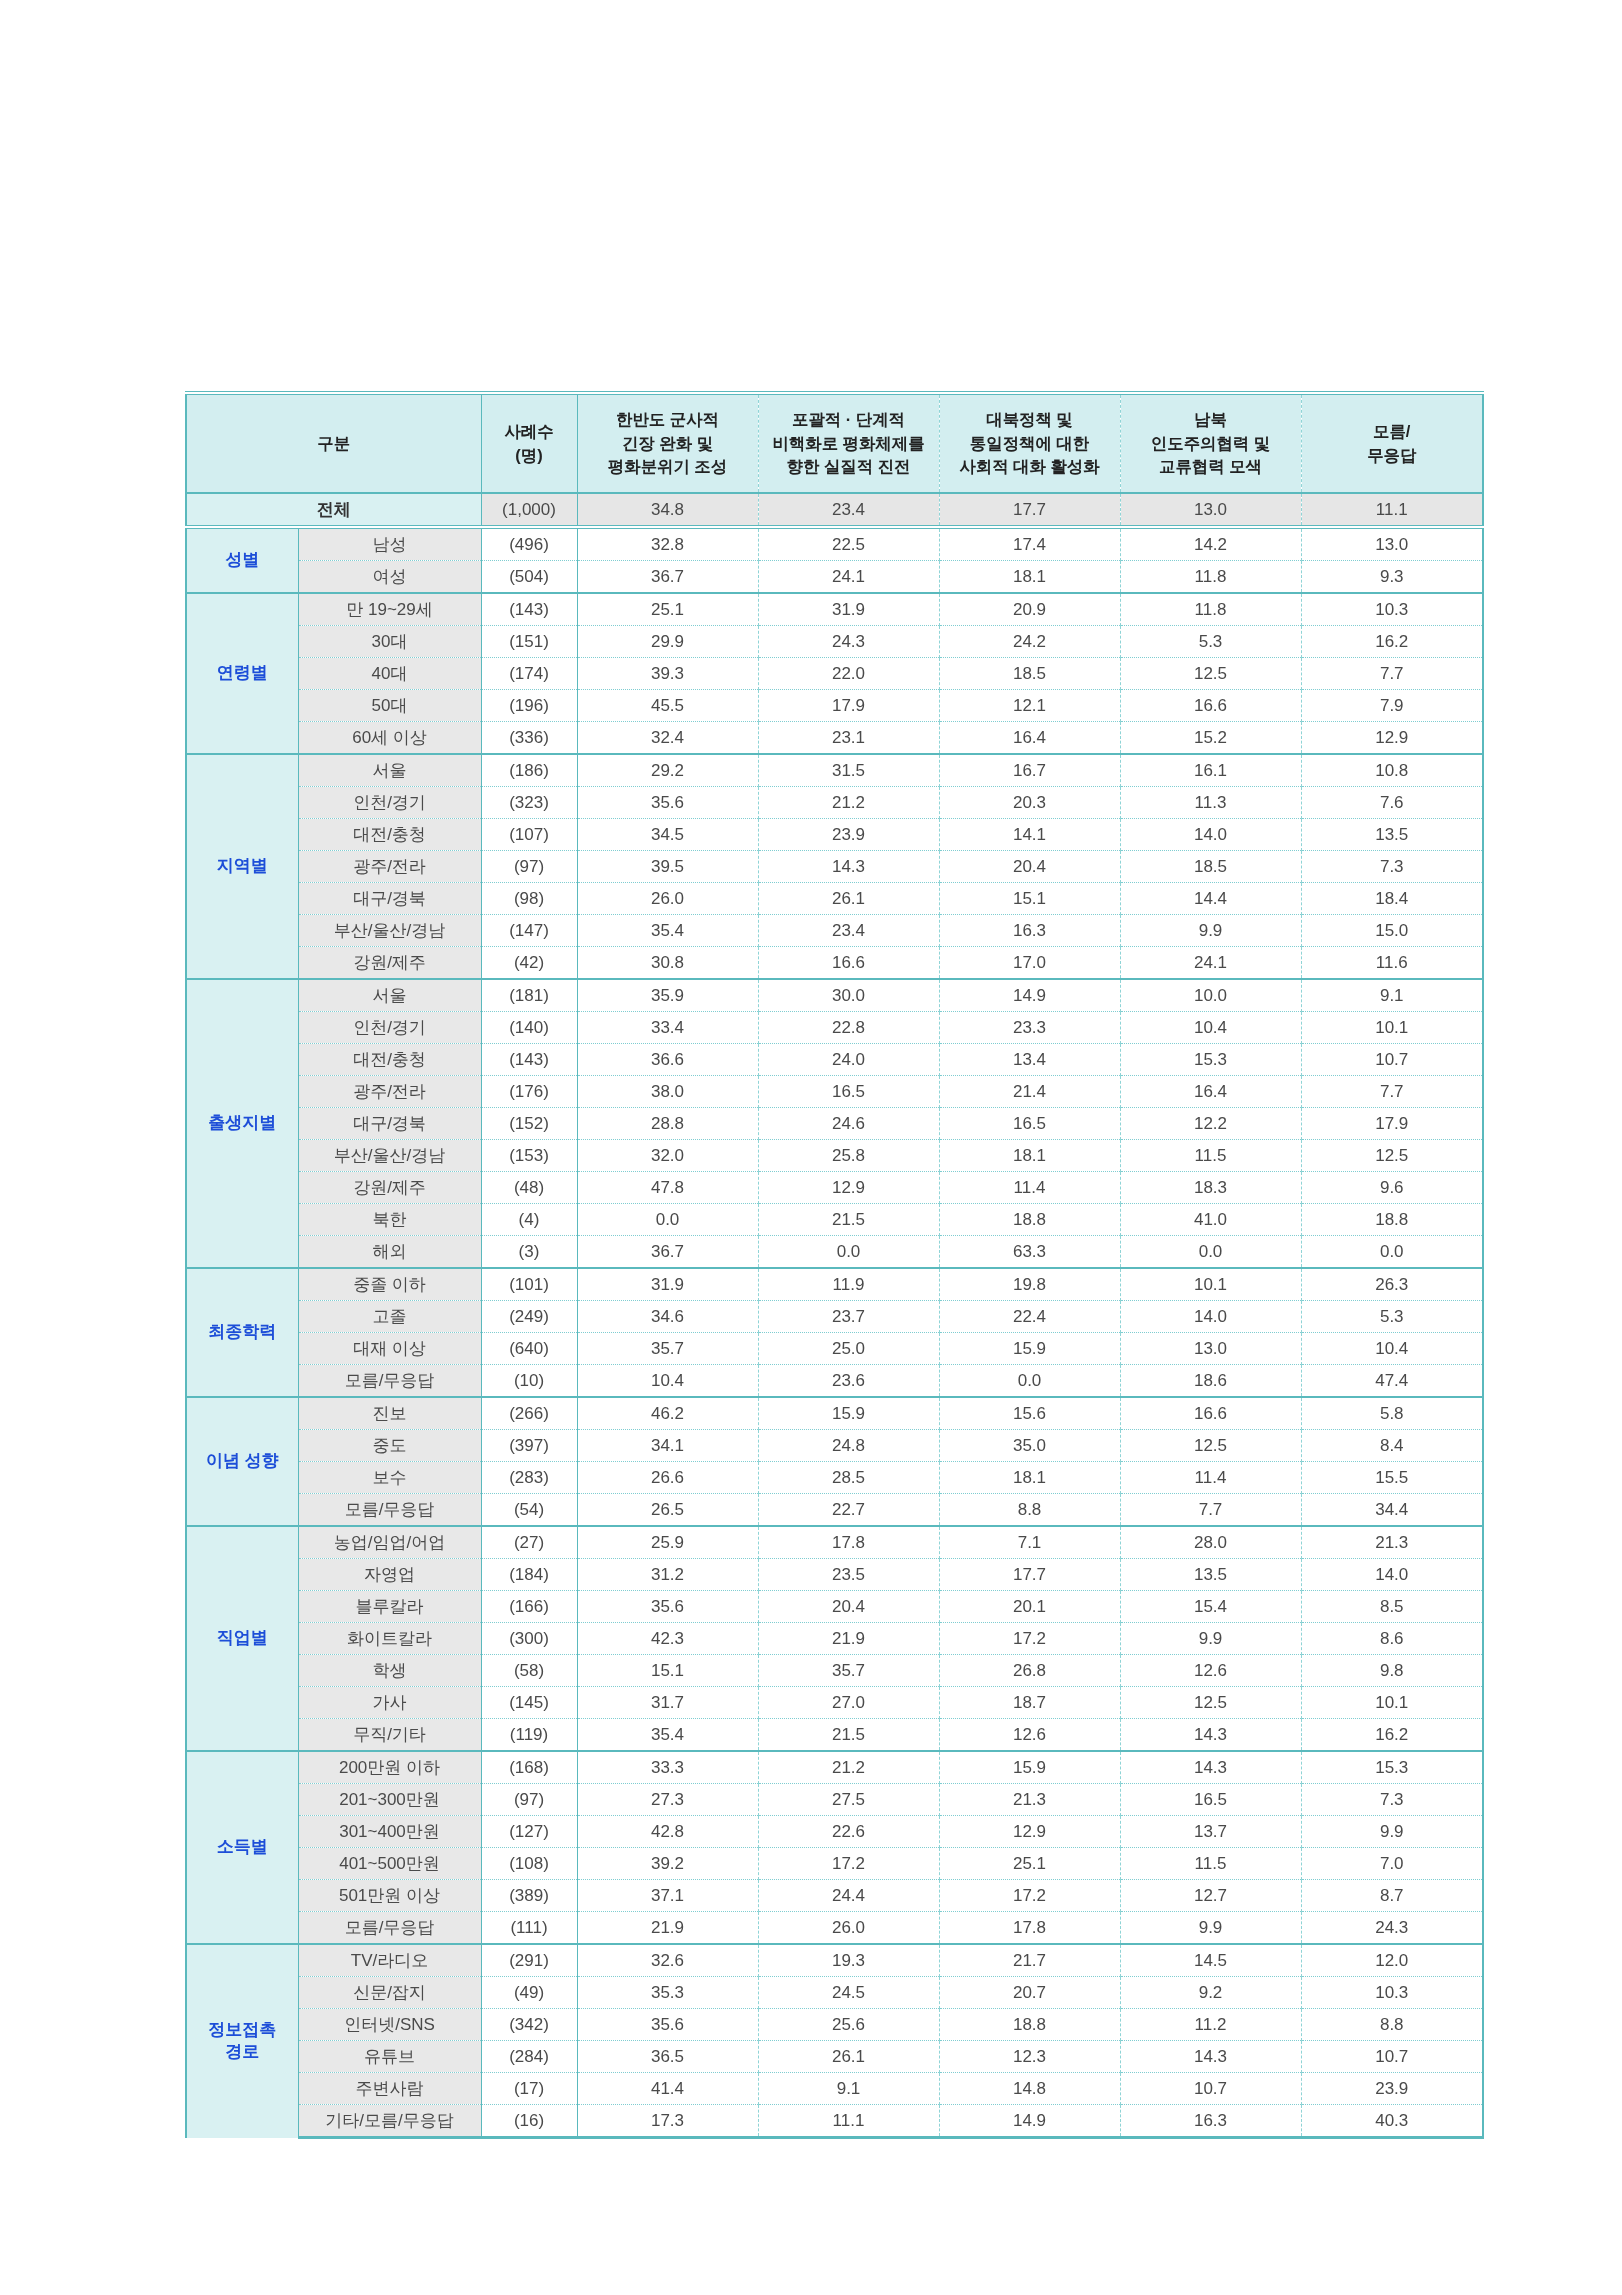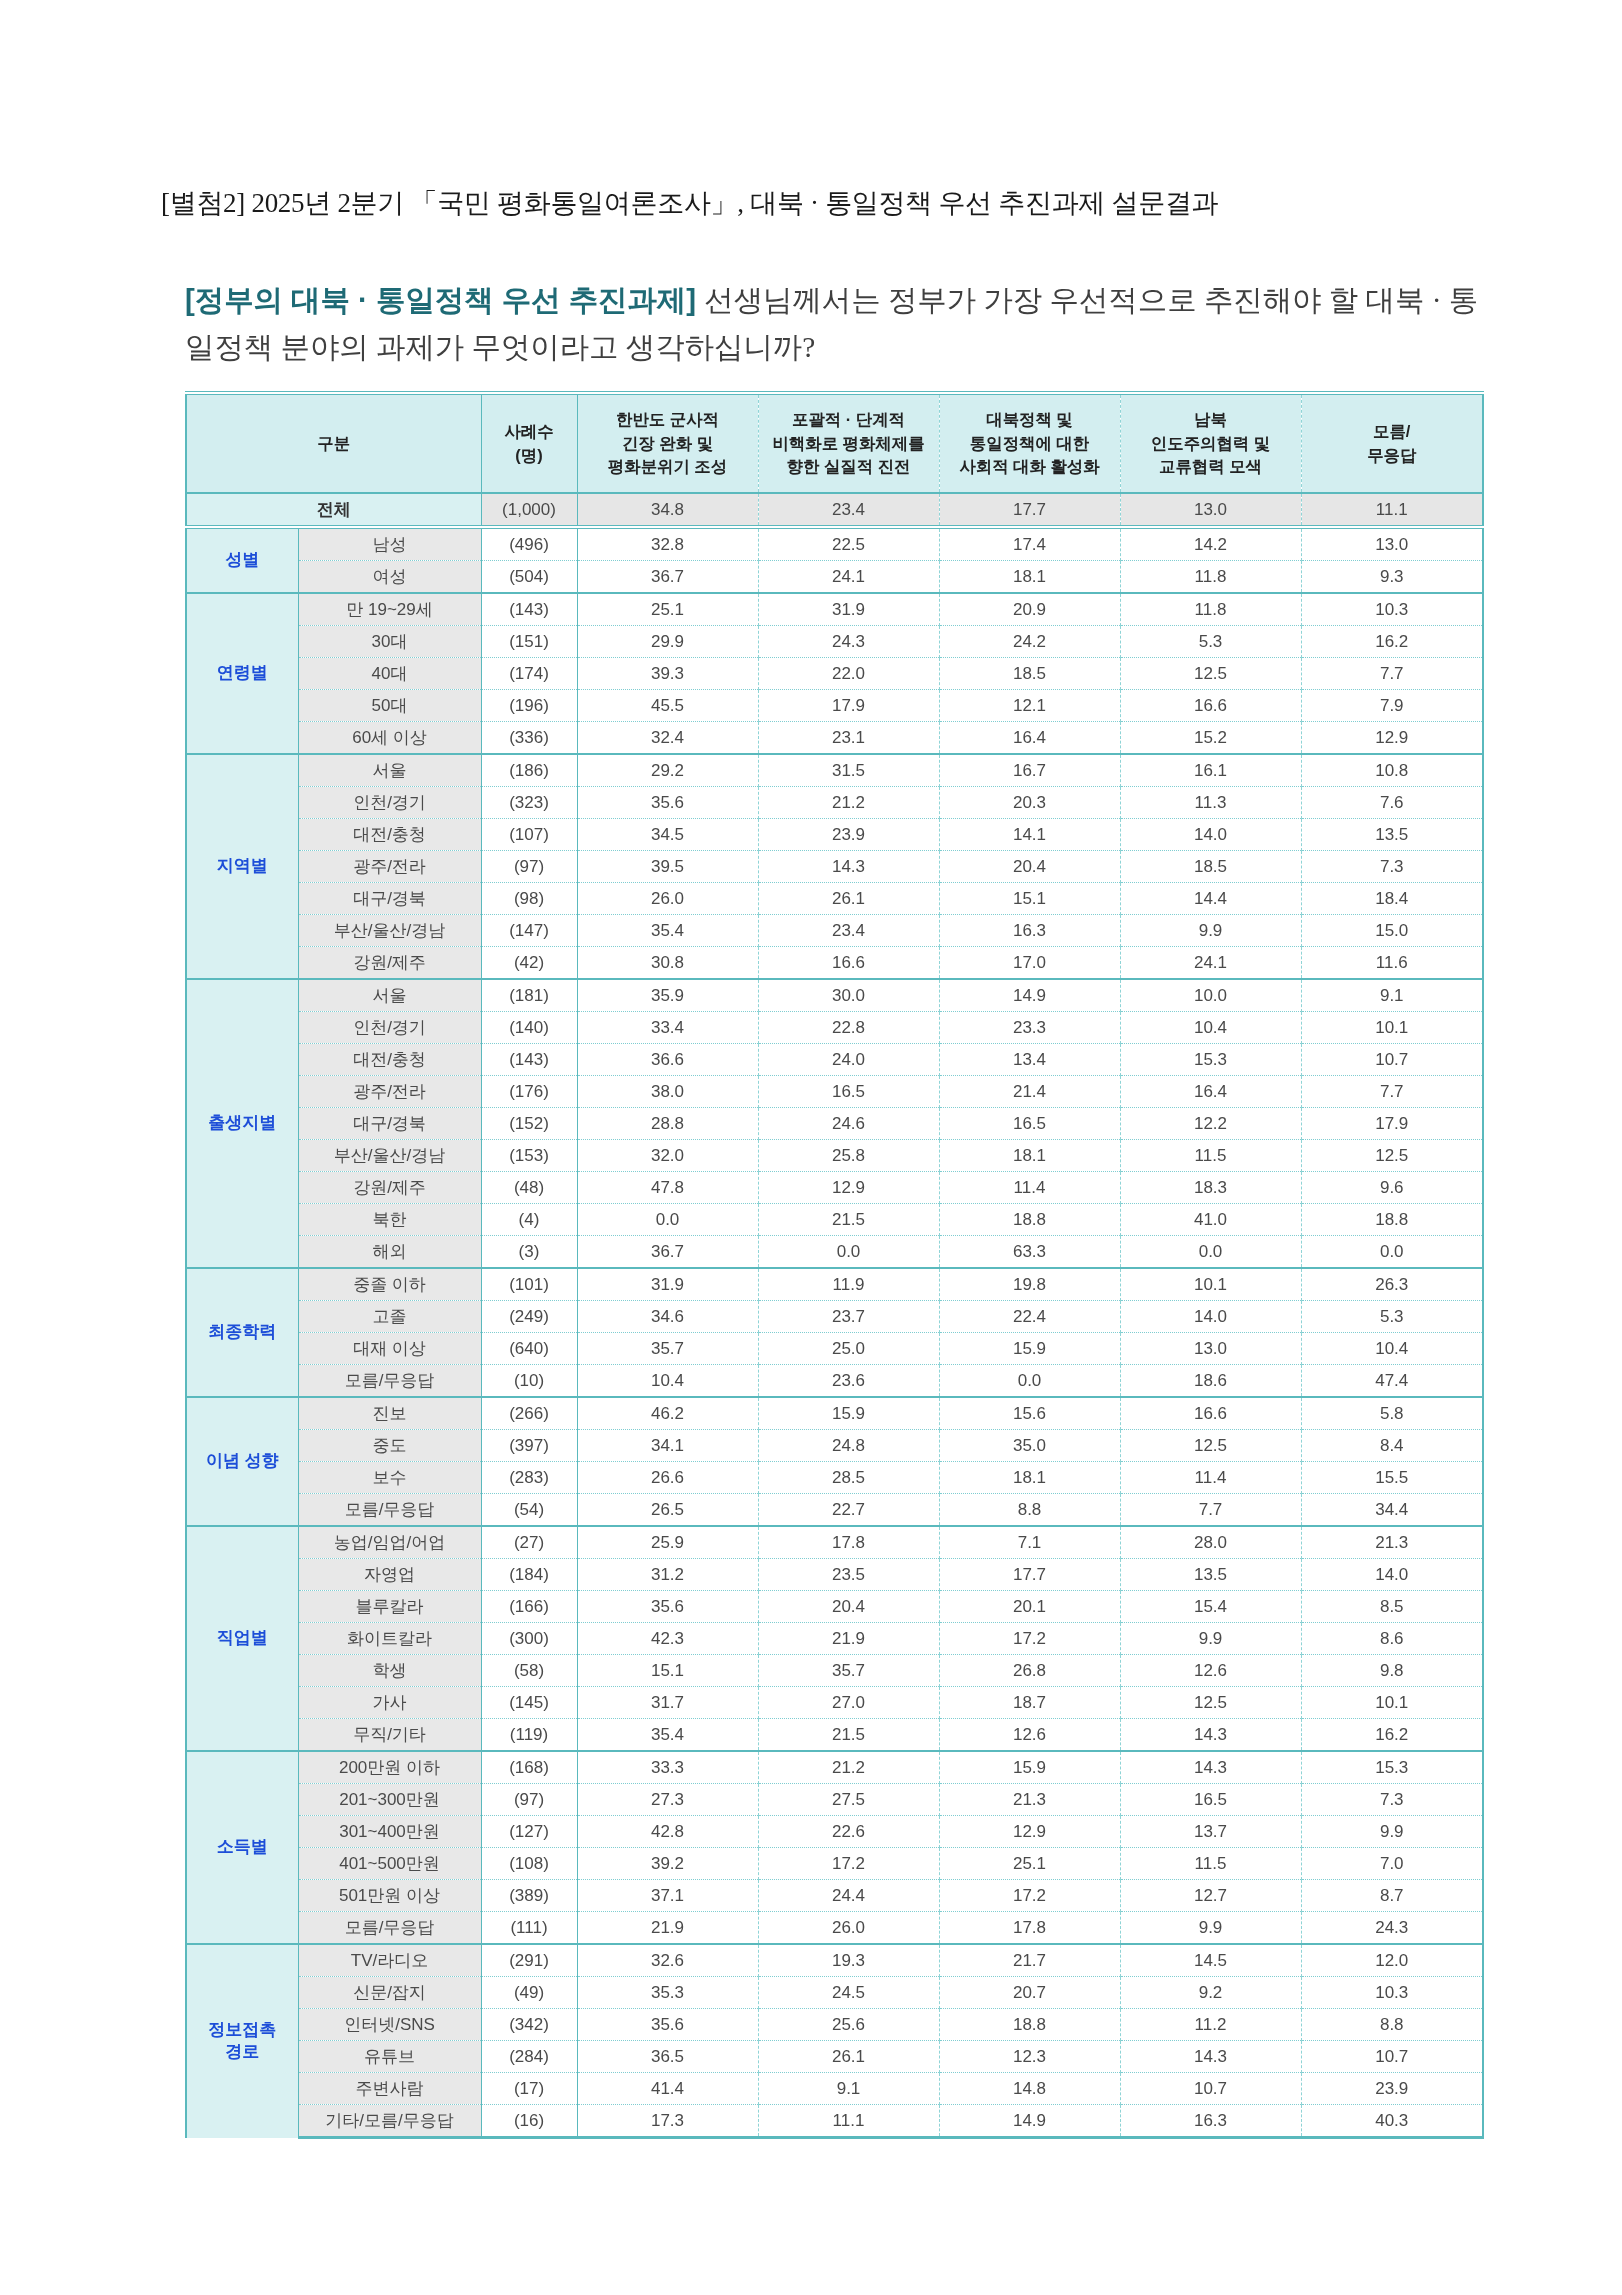--- a/index.html
+++ b/index.html
@@ -32,26 +32,21 @@
   td.grp-cell{background:var(--group_bg,#d9f1f2);font-weight:bold;color:#1d4ed8;
               white-space:pre-line;line-height:1.3;}
   td.lbl{background:var(--label_bg,#e8e8e8);margin-left:26px;}
   .b-solid-r{border-right:1.3px solid var(--accent,#5ab9bd);}
   .b-dash-r{border-right:1.3px dashed var(--dash,#8fd4d6);}
 </style>
 </head>
 <body>
 
 <div class="page">
-  <div class="note">[별첨2] 2025년 2분기 「국민 평화통일여론조사」, 대북 · 통일정책 우선 추진과제 설문결과</div>
 
-  <div class="question">
-    <span class="q-bracket">[정부의 대북 · 통일정책 우선 추진과제]</span>
-    <span class="q-text"> <span>선생님께서는 정부가 가장 우선적으로 추진해야 할 대북 · 통일정책 분야의 과제가 무엇이라고 생각하십니까?</span></span>
-  </div>
 
   <table class="results">
     <colgroup>
       <col style="width:112px">
         <col style="width:183px">
         <col style="width:96px">
       <col style="width:181px">
         <col style="width:181px">
         <col style="width:181px">
       <col style="width:181px">

